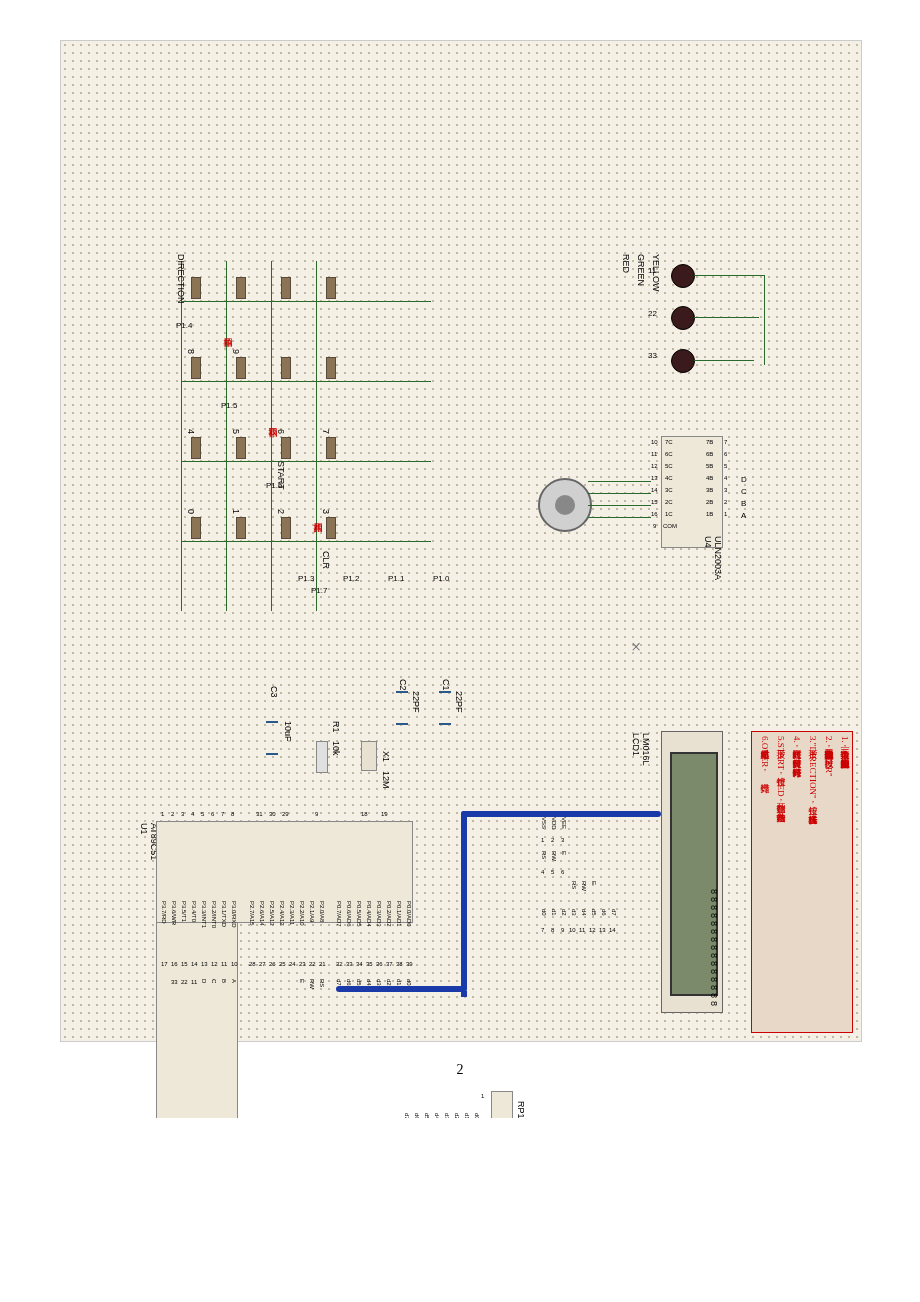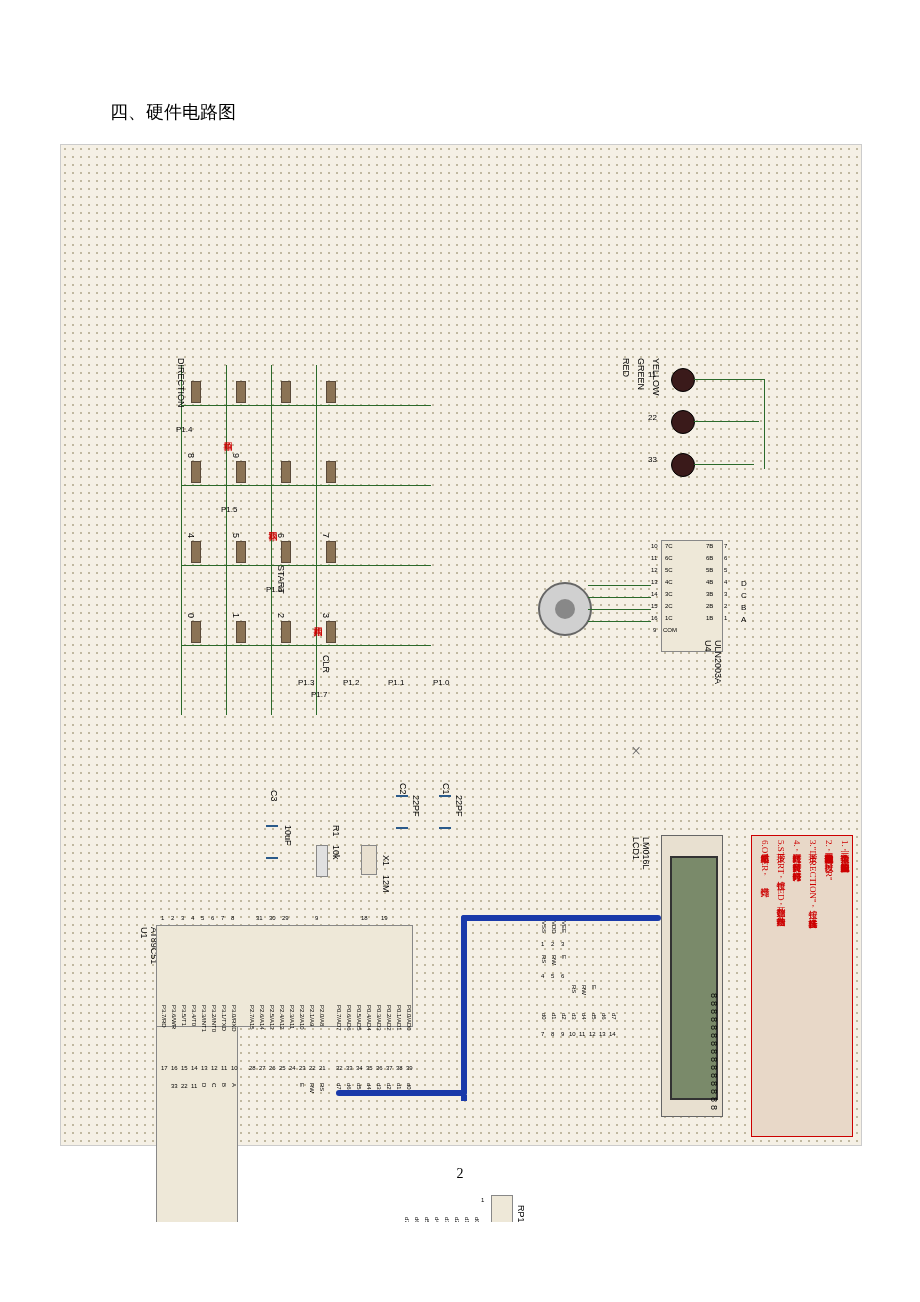--- a/index.html
+++ b/index.html
@@ -26,21 +26,20 @@
 .wire-blue{position:absolute;background:#1a3aaa;width:6px}
 .pin-label{position:absolute;font-size:6px;font-family:Arial}
 .respack{position:absolute;background:#eee8d8;border:1px solid #888;top:1050px;left:430px;width:20px;height:110px}
 .x-mark{position:absolute;font-size:18px;color:#666;top:596px;left:570px}
 .pagenum{text-align:center;font-size:14px;margin-top:20px}
 </style>
 </head>
 <body>
 
 <div class="page">
-  <div class="title">四、硬件电路图</div>
 
   <div class="schematic">
 
     <div class="led" style="top:223px;left:610px"></div>
     <div class="led" style="top:265px;left:610px"></div>
     <div class="led" style="top:308px;left:610px"></div>
     <div class="vlabel" style="top:213px;left:560px">RED</div>
     <div class="vlabel" style="top:213px;left:575px">GREEN</div>
     <div class="vlabel" style="top:213px;left:590px">YELLOW</div>
     <div class="hlabel" style="top:225px;left:587px">11</div>

